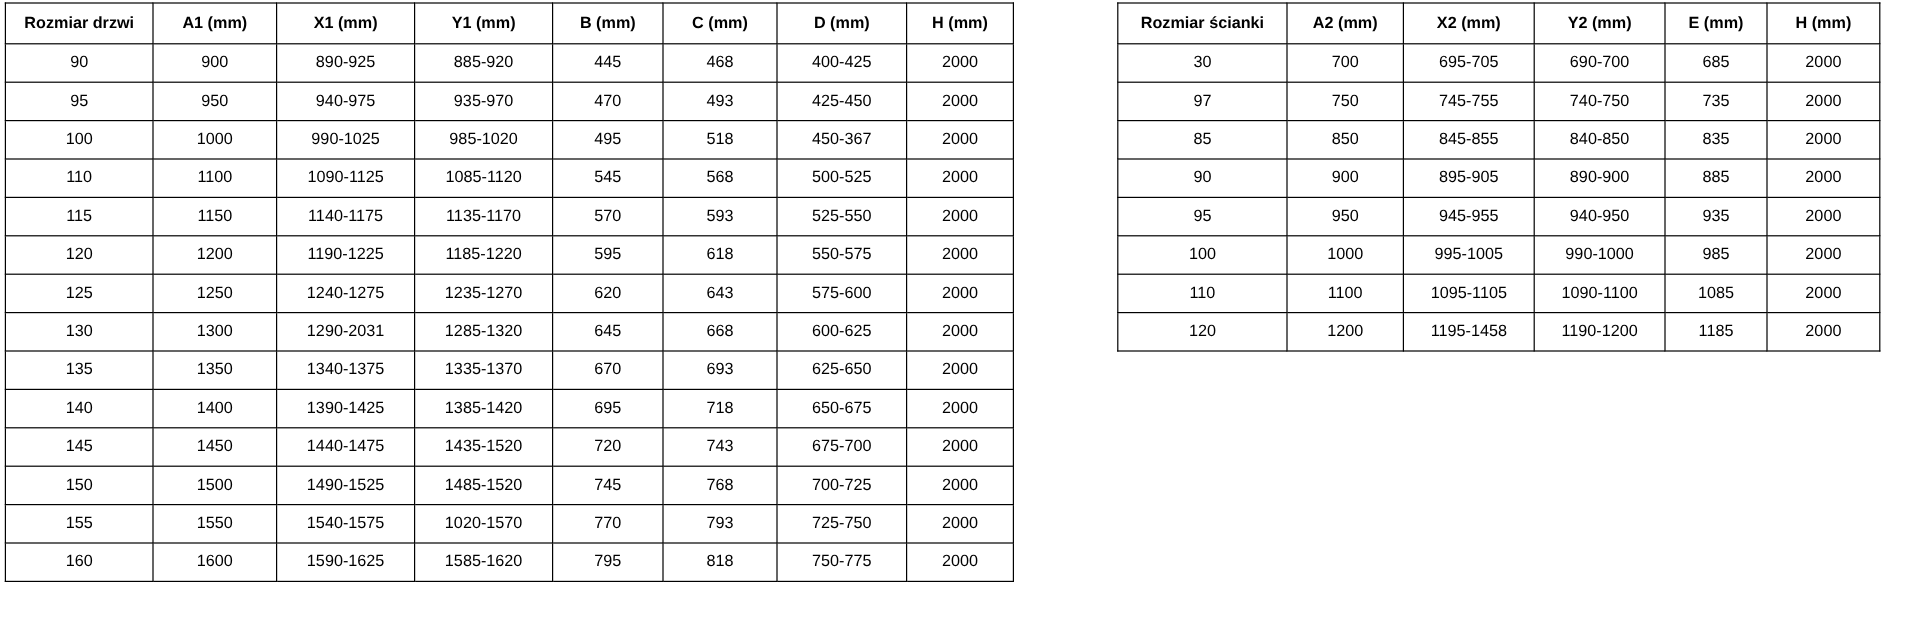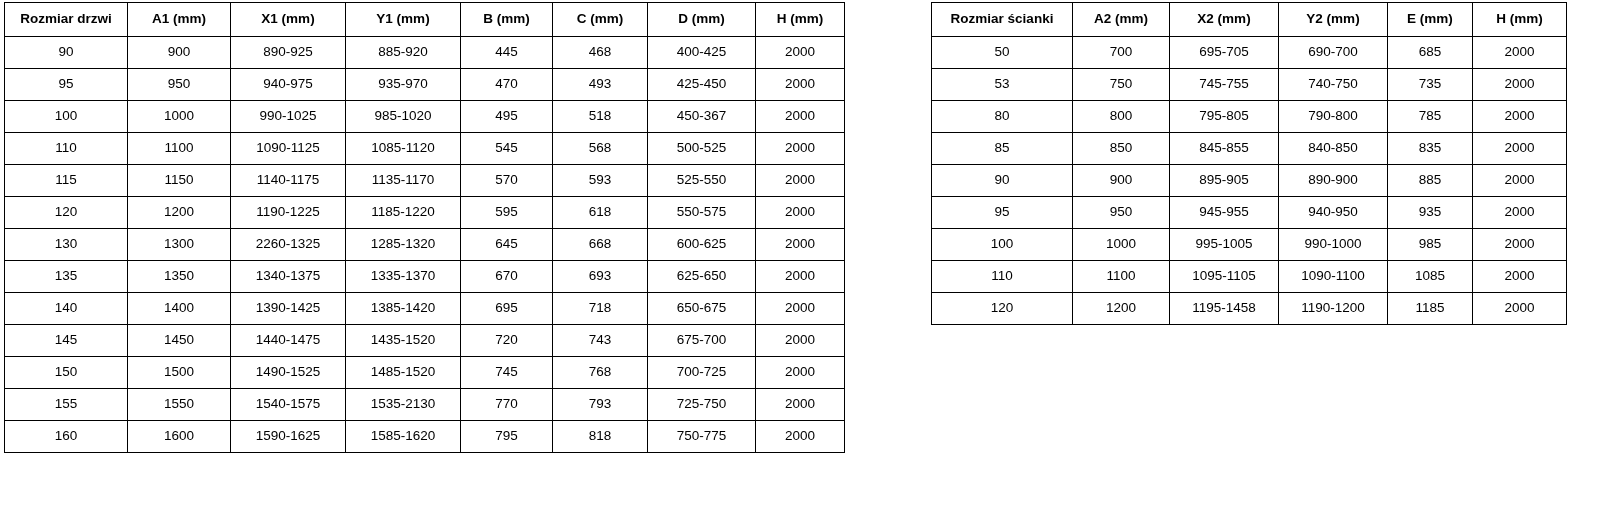--- a/index.html
+++ b/index.html
@@ -151,23 +151,33 @@
             <td>120</td>
             <td>1200</td>
             <td>1190-1225</td>
             <td>1185-1220</td>
             <td>595</td>
             <td>618</td>
             <td>550-575</td>
             <td>2000</td>
           </tr>
           <tr>
+            <td>125</td>
+            <td>1250</td>
+            <td>1240-1275</td>
+            <td>1235-1270</td>
+            <td>620</td>
+            <td>643</td>
+            <td>575-600</td>
+            <td>2000</td>
+          </tr>
+          <tr>
             <td>130</td>
             <td>1300</td>
-            <td>2260-1325</td>
+            <td>1290-2031</td>
             <td>1285-1320</td>
             <td>645</td>
             <td>668</td>
             <td>600-625</td>
             <td>2000</td>
           </tr>
           <tr>
             <td>135</td>
             <td>1350</td>
             <td>1340-1375</td>
@@ -204,21 +214,21 @@
             <td>1485-1520</td>
             <td>745</td>
             <td>768</td>
             <td>700-725</td>
             <td>2000</td>
           </tr>
           <tr>
             <td>155</td>
             <td>1550</td>
             <td>1540-1575</td>
-            <td>1535-2130</td>
+            <td>1020-1570</td>
             <td>770</td>
             <td>793</td>
             <td>725-750</td>
             <td>2000</td>
           </tr>
           <tr>
             <td>160</td>
             <td>1600</td>
             <td>1590-1625</td>
             <td>1585-1620</td>
@@ -246,41 +256,33 @@
             <th>Rozmiar ścianki</th>
             <th>A2 (mm)</th>
             <th>X2 (mm)</th>
             <th>Y2 (mm)</th>
             <th>E (mm)</th>
             <th>H (mm)</th>
           </tr>
       </thead>
       <tbody id="walls-body">
           <tr>
-            <td>50</td>
+            <td>30</td>
             <td>700</td>
             <td>695-705</td>
             <td>690-700</td>
             <td>685</td>
             <td>2000</td>
           </tr>
           <tr>
-            <td>53</td>
+            <td>97</td>
             <td>750</td>
             <td>745-755</td>
             <td>740-750</td>
             <td>735</td>
-            <td>2000</td>
-          </tr>
-          <tr>
-            <td>80</td>
-            <td>800</td>
-            <td>795-805</td>
-            <td>790-800</td>
-            <td>785</td>
             <td>2000</td>
           </tr>
           <tr>
             <td>85</td>
             <td>850</td>
             <td>845-855</td>
             <td>840-850</td>
             <td>835</td>
             <td>2000</td>
           </tr>

